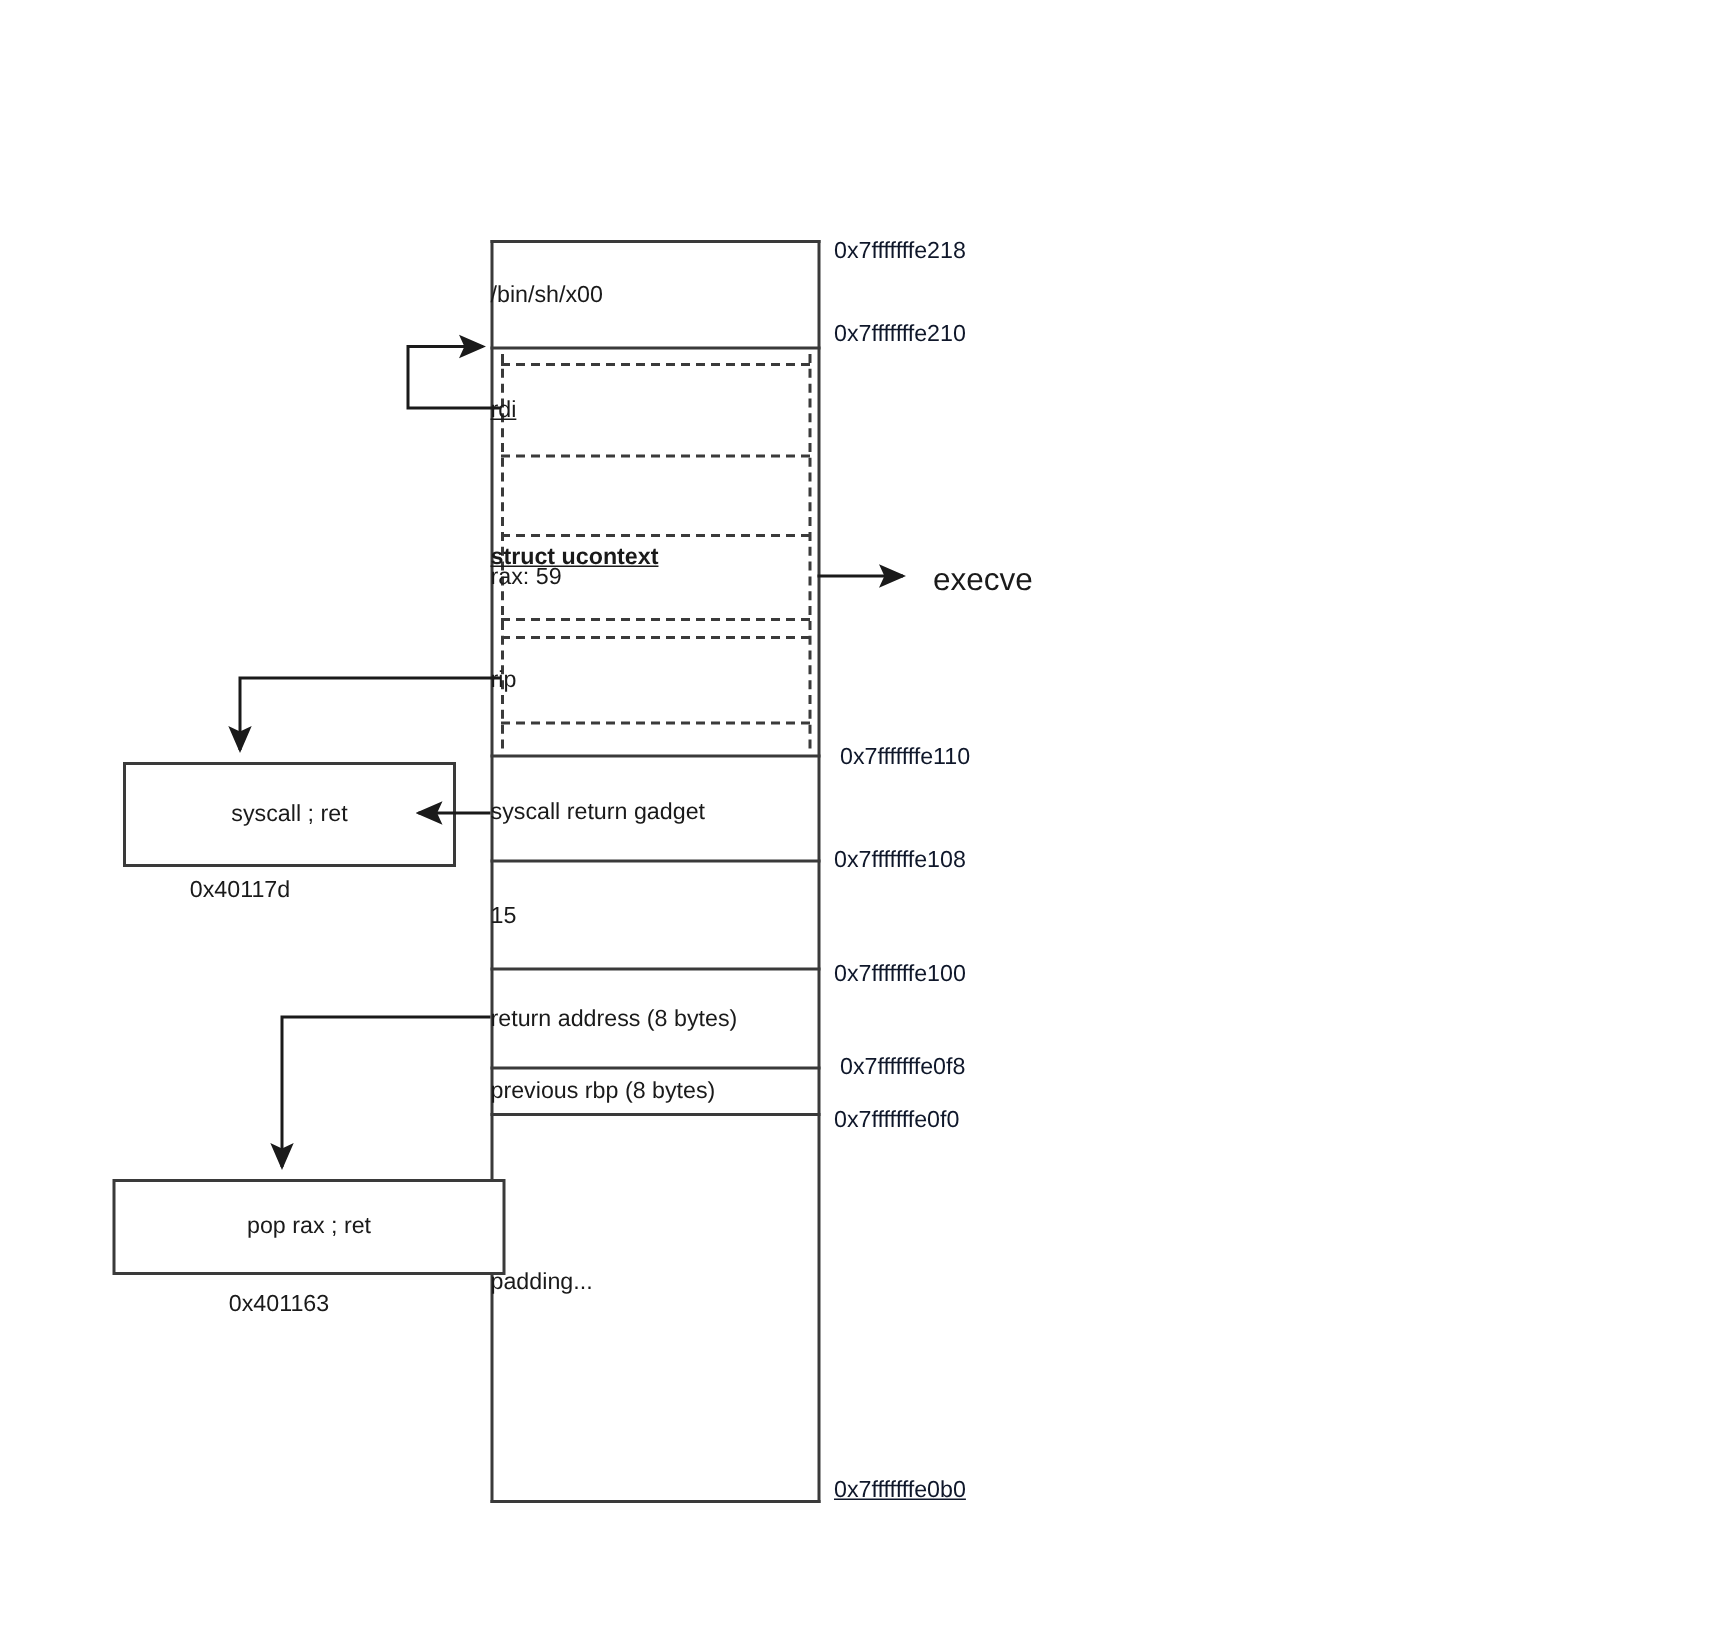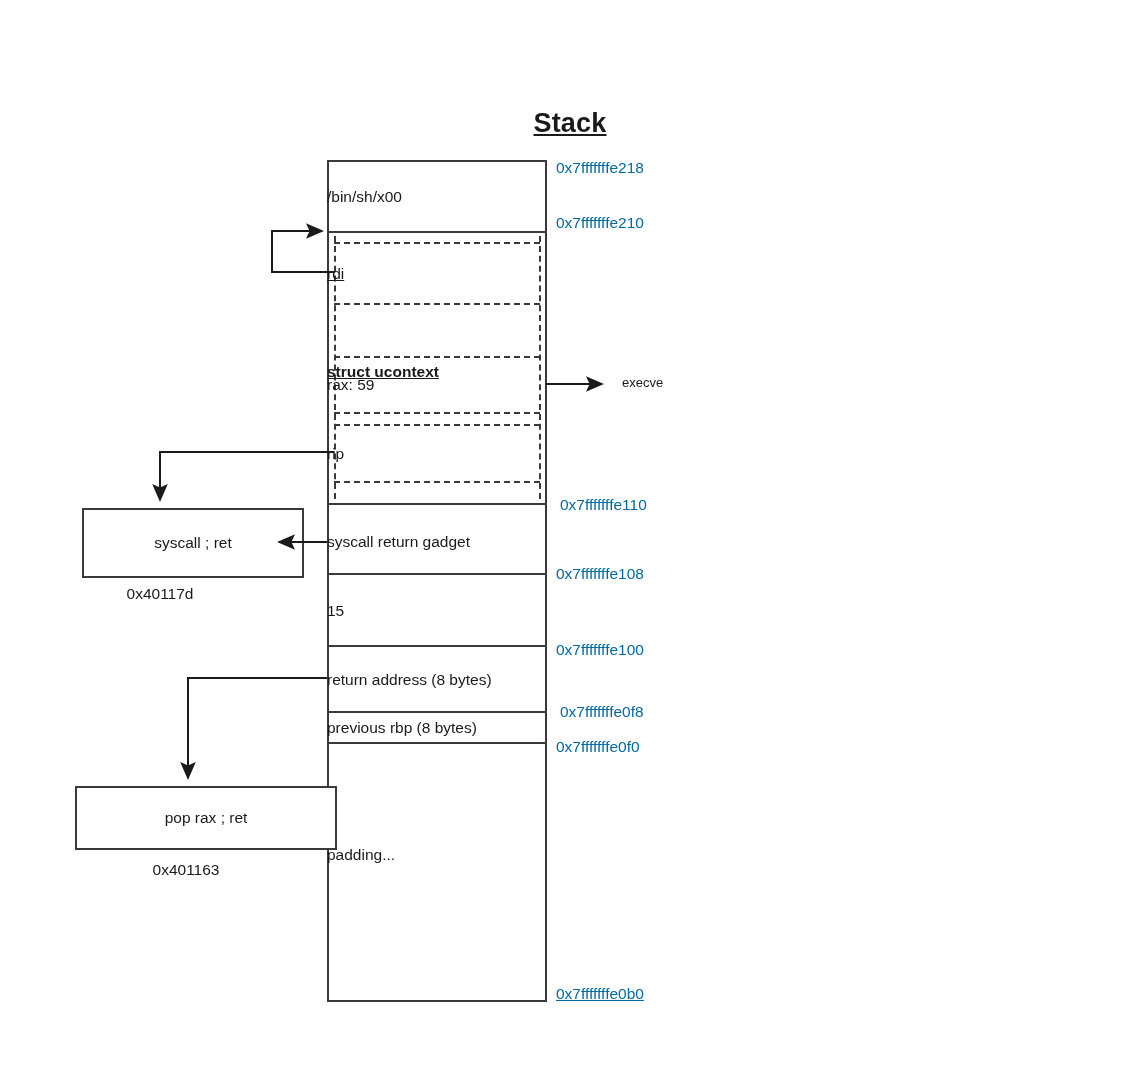--- a/index.html
+++ b/index.html
@@ -55,21 +55,21 @@
     white-space: nowrap;
   }
   .cell-label.bold-ul {
     font-weight: bold;
     text-decoration: underline;
   }
 
   .addr {
     position: absolute;
     font-size: 15.5px;
-    color: #0369a1;
+    color: #0f172a;
     white-space: nowrap;
   }
 
   .gadget-box {
     position: absolute;
     border: 2px solid #3a3a3a;
     background: #ffffff;
     display: flex;
     align-items: center;
     justify-content: center;
@@ -78,39 +78,38 @@
   }
   .gadget-addr {
     position: absolute;
     text-align: center;
     font-size: 15.5px;
     white-space: nowrap;
   }
 
   .side-text {
     position: absolute;
-    font-size: 13px;
+    font-size: 21px;
     white-space: nowrap;
   }
 
   svg.overlay {
     position: absolute;
     left: 0;
     top: 0;
     width: 1140px;
     height: 1088px;
     pointer-events: none;
   }
 </style>
 </head>
 <body>
 
 <div id="canvas">
 
-  <div class="title">Stack</div>
 
   <div class="solid-line vline" style="left:327px; top:160px; height:842px;"></div>
 
   <div class="solid-line vline" style="left:545px; top:160px; height:842px;"></div>
 
   <div class="solid-line hline" style="left:327px; top:160px; width:220px;"></div>
 
   <div class="solid-line hline" style="left:327px; top:1000px; width:220px;"></div>
 
   <div class="solid-line hline" style="left:327px; top:231px; width:220px;"></div>

